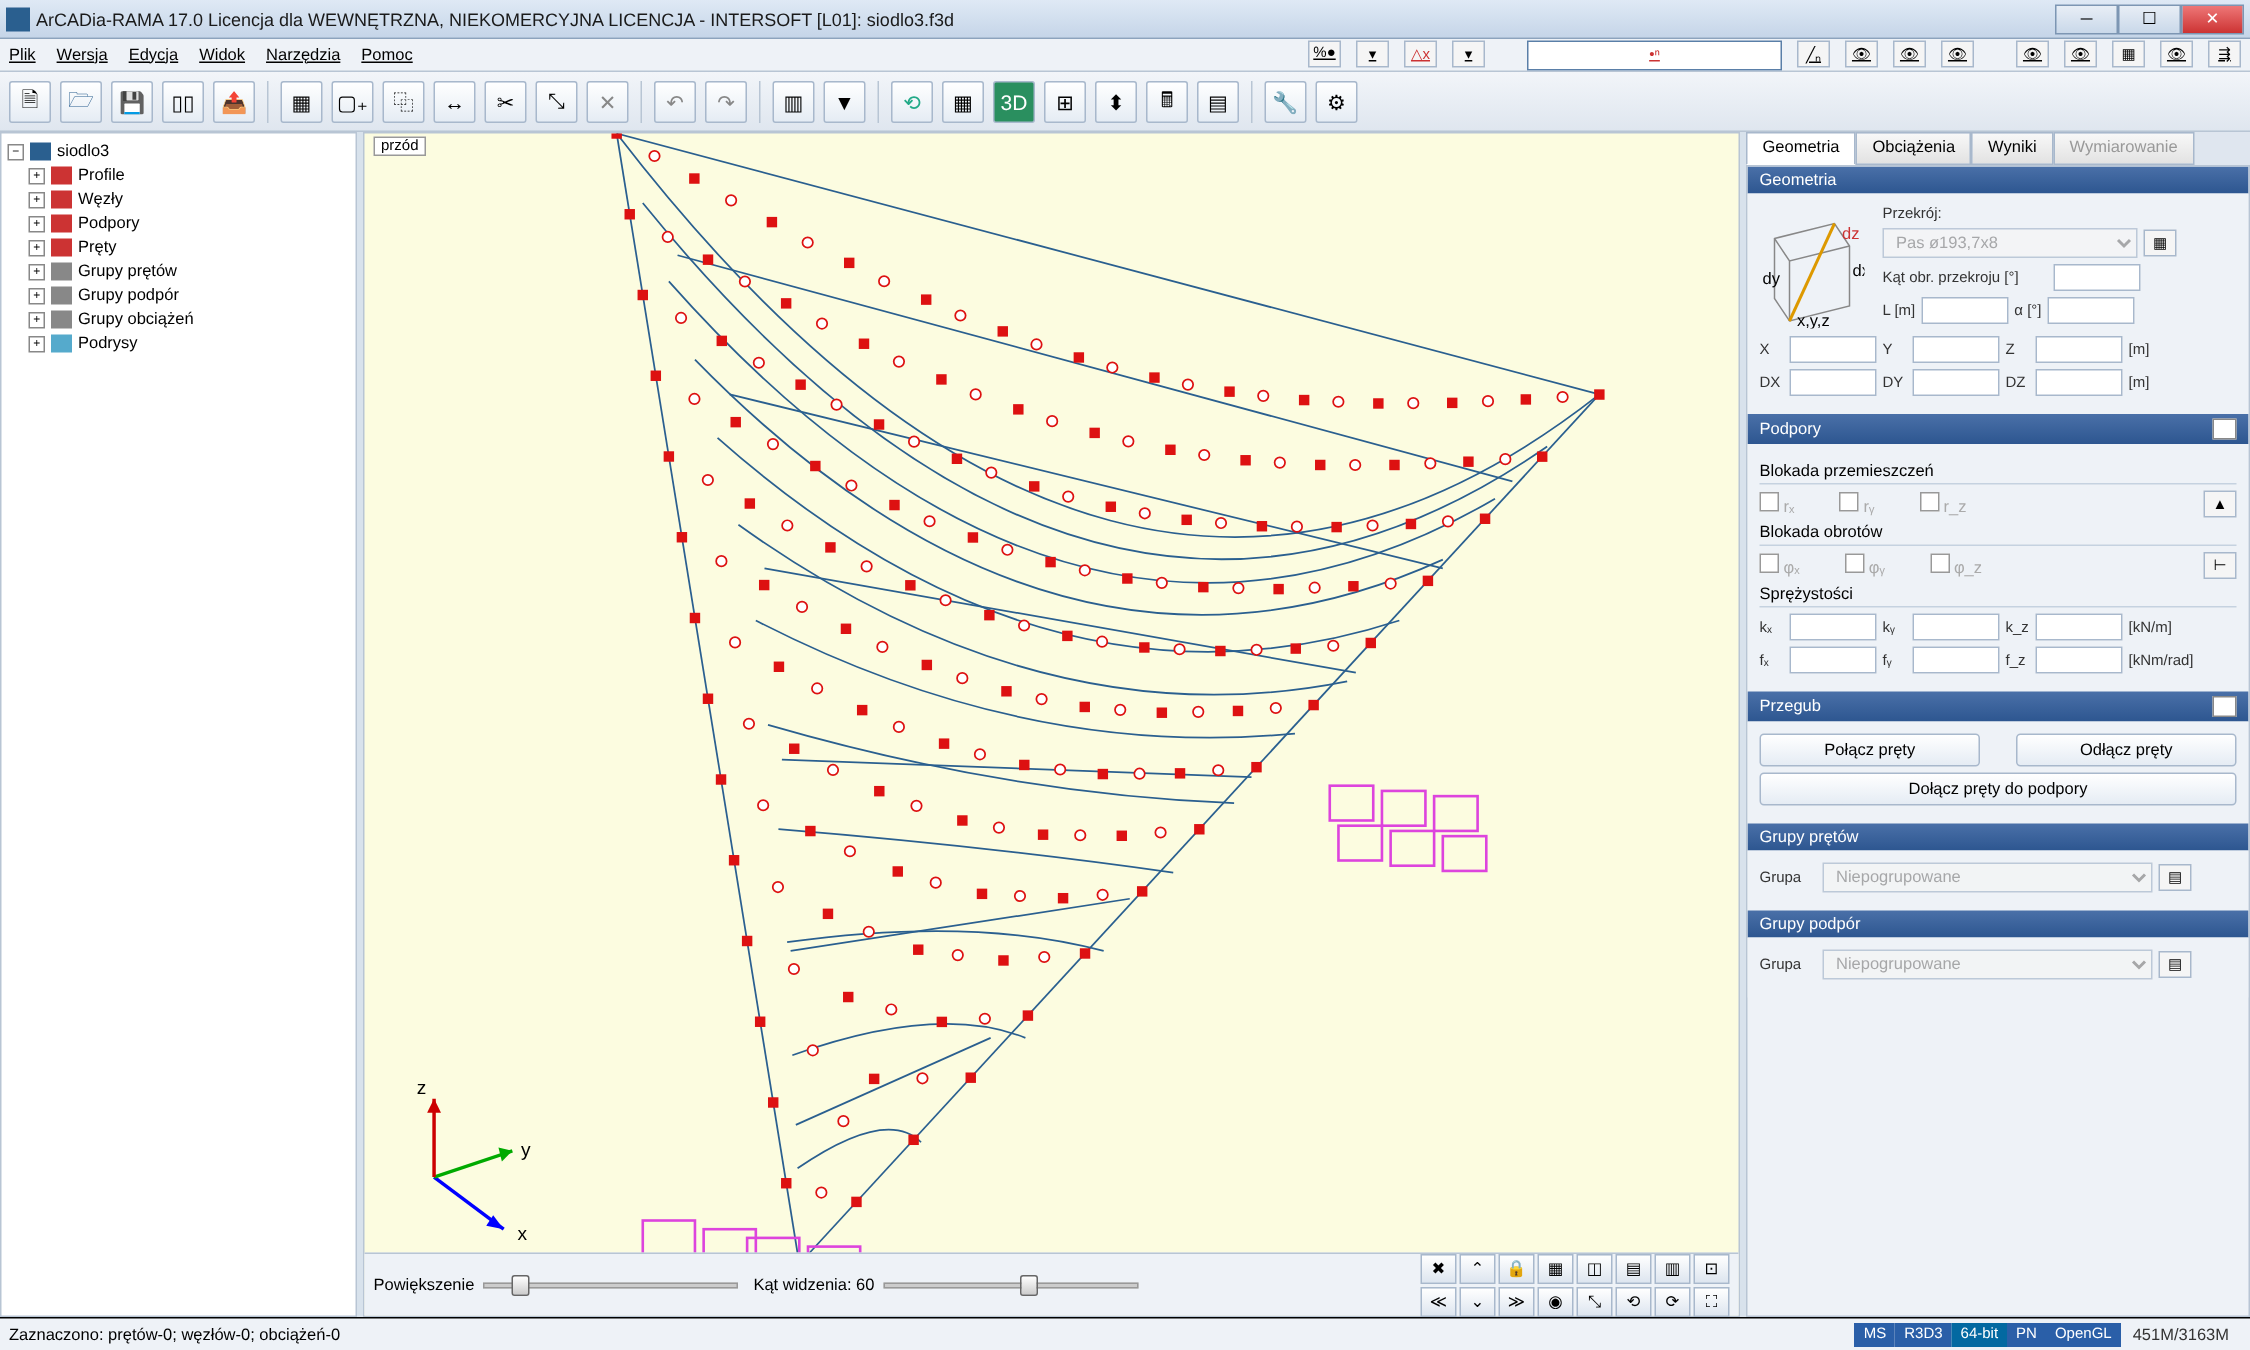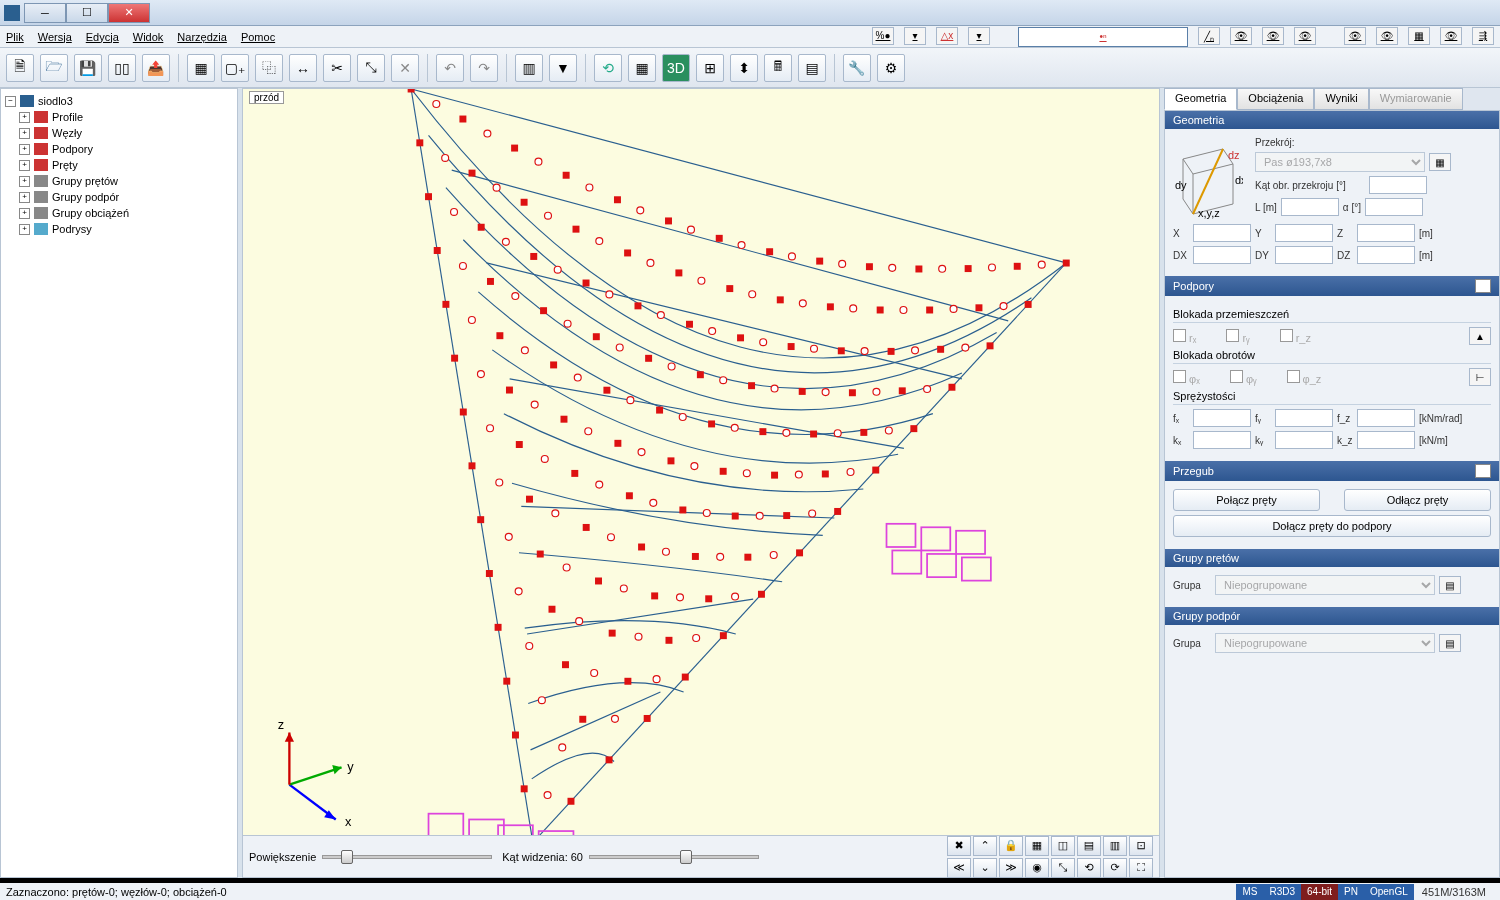--- a/index.html
+++ b/index.html
@@ -42,30 +42,31 @@
 .panel-head{background:linear-gradient(#4a70a8,#2d5690);color:#fff;padding:3px 8px;font-size:11px;display:flex;align-items:center}
 .panel-head .hbtn{margin-left:auto;width:16px;height:14px;background:#fff;border:1px solid #888;cursor:pointer}
 .panel-body{padding:8px;background:#eef2f7}
 .row{display:flex;align-items:center;gap:4px;margin-bottom:4px}
 .inp{width:58px;height:18px;border:1px solid #a8b8cc;background:#fff;padding:0 2px}
 .lbl{font-size:10px;color:#333;min-width:16px}
 .sel{width:170px;height:20px;border:1px solid #a8b8cc;background:#f5f5f5;color:#888;padding:0 4px}
 .btnw{height:22px;border:1px solid #a8b8cc;background:linear-gradient(#fff,#e5ecf4);cursor:pointer;padding:0 10px;border-radius:3px}
 .sect-lbl{font-weight:normal;font-size:11px;margin:4px 0;border-bottom:1px solid #c5d2e0;padding-bottom:2px}
 .cb{width:13px;height:13px;border:1px solid #999;background:#fff;display:inline-block;cursor:pointer}
-.statusbar{height:22px;background:#eef2f7;border-top:5px solid #000000;display:flex;align-items:center;padding:0 6px;font-size:11px}
+.statusbar{height:22px;background:#eef2f7;border-top:1px solid #000000;display:flex;align-items:center;padding:0 6px;font-size:11px}
 .status-right{margin-left:auto;display:flex;gap:0}
 .sbadge{padding:2px 6px;color:#fff;font-size:10px}
 .cube{width:70px;height:80px;position:relative;margin-right:8px}
 </style>
 </head>
 <body>
 
 <div class="titlebar">
   <span class="appicon"></span>
+  <span class="title">ArCADia-RAMA 17.0 Licencja dla WEWNĘTRZNA, NIEKOMERCYJNA LICENCJA - INTERSOFT [L01]: siodlo3.f3d</span>
   <div class="winbtns">
     <div class="winbtn">─</div>
     <div class="winbtn">☐</div>
     <div class="winbtn close">✕</div>
   </div>
 </div>
 
 <div class="menubar">
   <span>Plik</span>
   <span>Wersja</span>
@@ -551,36 +552,36 @@
           </div>
         <div class="sect-lbl">Blokada obrotów</div>
         <div class="row" style="gap:30px">
             <span><span class="cb"></span> <span style="color:#aaa">φₓ</span></span>
             <span><span class="cb"></span> <span style="color:#aaa">φᵧ</span></span>
             <span><span class="cb"></span> <span style="color:#aaa">φ_z</span></span>
             <button class="tbtn-sm" style="margin-left:auto">⊢</button>
           </div>
         <div class="sect-lbl">Sprężystości</div>
         <div class="row">
+            <span class="lbl">kₓ</span>
+            <input class="inp" style="">
+            <span class="lbl">kᵧ</span>
+            <input class="inp" style="">
+            <span class="lbl">k_z</span>
+            <input class="inp" style="">
+            <span class="lbl">[kN/m]</span>
+          </div>
+        <div class="row">
             <span class="lbl">fₓ</span>
             <input class="inp" style="">
             <span class="lbl">fᵧ</span>
             <input class="inp" style="">
             <span class="lbl">f_z</span>
             <input class="inp" style="">
             <span class="lbl">[kNm/rad]</span>
-          </div>
-        <div class="row">
-            <span class="lbl">kₓ</span>
-            <input class="inp" style="">
-            <span class="lbl">kᵧ</span>
-            <input class="inp" style="">
-            <span class="lbl">k_z</span>
-            <input class="inp" style="">
-            <span class="lbl">[kN/m]</span>
           </div>
       </div>
 
       <div class="panel-head">
           <span>Przegub</span>
           <span class="hbtn" style="background:#fff"></span>
         </div>
       <div class="panel-body">
         <div class="row" style="gap:24px">
             <button class="btnw" style="flex:1">Połącz pręty</button>
@@ -614,18 +615,18 @@
       </div>
     </div>
   </div>
 </div>
 
 <div class="statusbar">
   <span>Zaznaczono: prętów-0; węzłów-0; obciążeń-0</span>
   <div class="status-right">
     <span class="sbadge" style="background:#2a5fa8">MS</span>
     <span class="sbadge" style="background:#2a5fa8">R3D3</span>
-    <span class="sbadge" style="background:#7f1d1d">64-bit</span>
+    <span class="sbadge" style="background:#0369a1">64-bit</span>
     <span class="sbadge" style="background:#2a5fa8">PN</span>
     <span class="sbadge" style="background:#2a5fa8">OpenGL</span>
     <span style="padding:2px 8px;color:#333">451M/3163M</span>
   </div>
 </div>
 
 </body></html>

